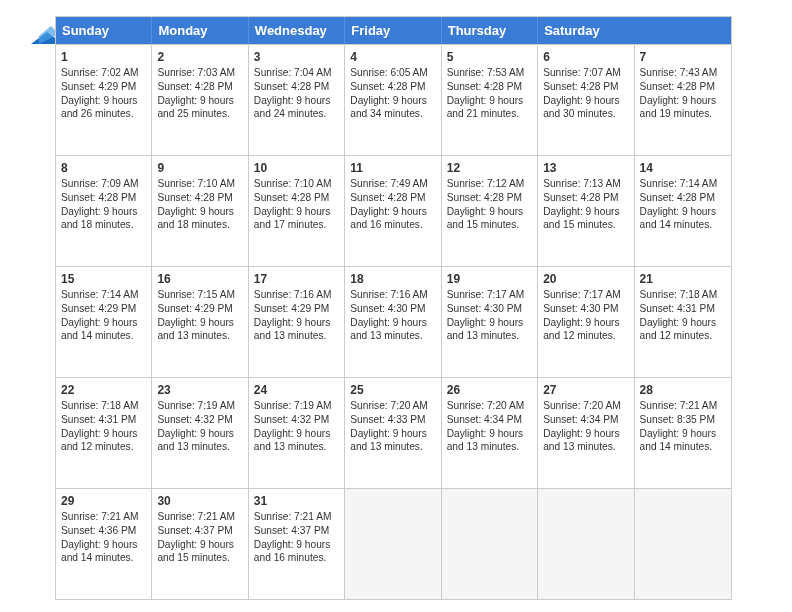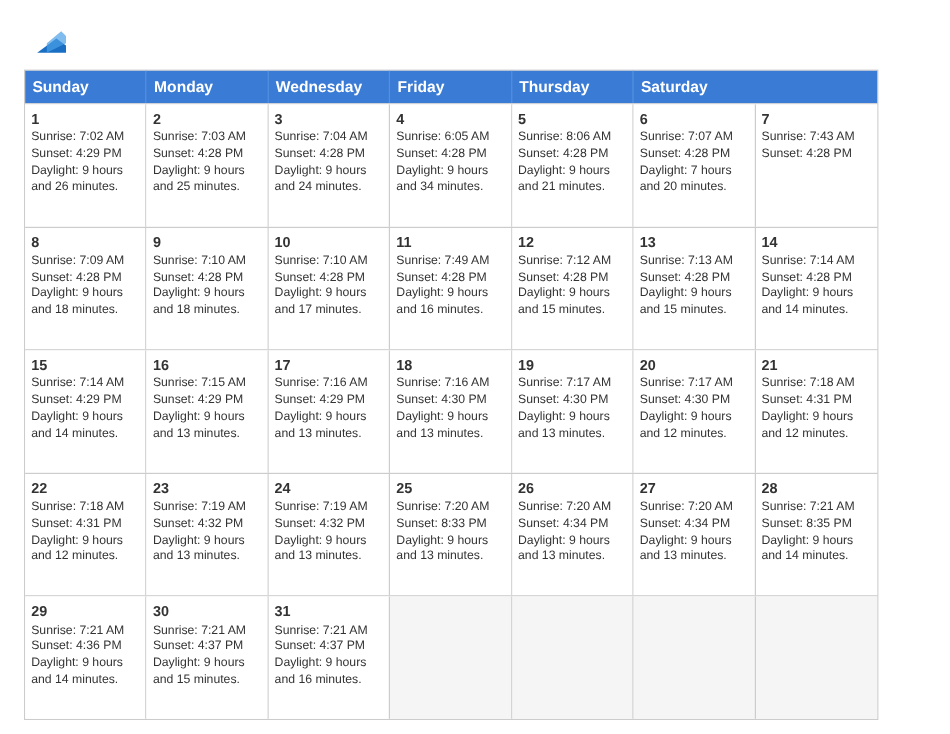--- a/index.html
+++ b/index.html
@@ -8,21 +8,21 @@
       background: #fff;
       width: 792px;
       height: 612px;
       overflow: hidden;
     }
     .page {
       width: 752px;
       height: 612px;
       padding: 16px 20px 12px 20px;
       display: flex;
-      flex-direction: column;
+      flex-direction: row;
     }
     .header {
       display: flex;
       justify-content: space-between;
       align-items: flex-start;
       margin-bottom: 10px;
     }
     .logo {
       display: flex;
       align-items: center;
@@ -148,34 +148,35 @@
     <span>Daylight: 9 hours and 24 minutes.</span>
   </div>
           <div class="cal-cell">
     <span class="day-num">4</span>
     <span>Sunrise: 6:05 AM</span><br>
     <span>Sunset: 4:28 PM</span><br>
     <span>Daylight: 9 hours and 34 minutes.</span>
   </div>
           <div class="cal-cell">
     <span class="day-num">5</span>
-    <span>Sunrise: 8:06 AM</span><br>
+    <span>Sunrise: 7:53 AM</span><br>
     <span>Sunset: 4:28 PM</span><br>
     <span>Daylight: 9 hours and 21 minutes.</span>
   </div>
           <div class="cal-cell">
     <span class="day-num">6</span>
     <span>Sunrise: 7:07 AM</span><br>
     <span>Sunset: 4:28 PM</span><br>
-    <span>Daylight: 7 hours and 20 minutes.</span>
+    <span>Daylight: 9 hours and 30 minutes.</span>
   </div>
           <div class="cal-cell">
     <span class="day-num">7</span>
     <span>Sunrise: 7:43 AM</span><br>
     <span>Sunset: 4:28 PM</span><br>
+    <span>Daylight: 9 hours and 19 minutes.</span>
   </div>
         </div>
         <div class="cal-week">
           <div class="cal-cell">
     <span class="day-num">8</span>
     <span>Sunrise: 7:09 AM</span><br>
     <span>Sunset: 4:28 PM</span><br>
     <span>Daylight: 9 hours and 18 minutes.</span>
   </div>
           <div class="cal-cell">
@@ -274,21 +275,21 @@
   </div>
           <div class="cal-cell">
     <span class="day-num">24</span>
     <span>Sunrise: 7:19 AM</span><br>
     <span>Sunset: 4:32 PM</span><br>
     <span>Daylight: 9 hours and 13 minutes.</span>
   </div>
           <div class="cal-cell">
     <span class="day-num">25</span>
     <span>Sunrise: 7:20 AM</span><br>
-    <span>Sunset: 8:33 PM</span><br>
+    <span>Sunset: 4:33 PM</span><br>
     <span>Daylight: 9 hours and 13 minutes.</span>
   </div>
           <div class="cal-cell">
     <span class="day-num">26</span>
     <span>Sunrise: 7:20 AM</span><br>
     <span>Sunset: 4:34 PM</span><br>
     <span>Daylight: 9 hours and 13 minutes.</span>
   </div>
           <div class="cal-cell">
     <span class="day-num">27</span>

